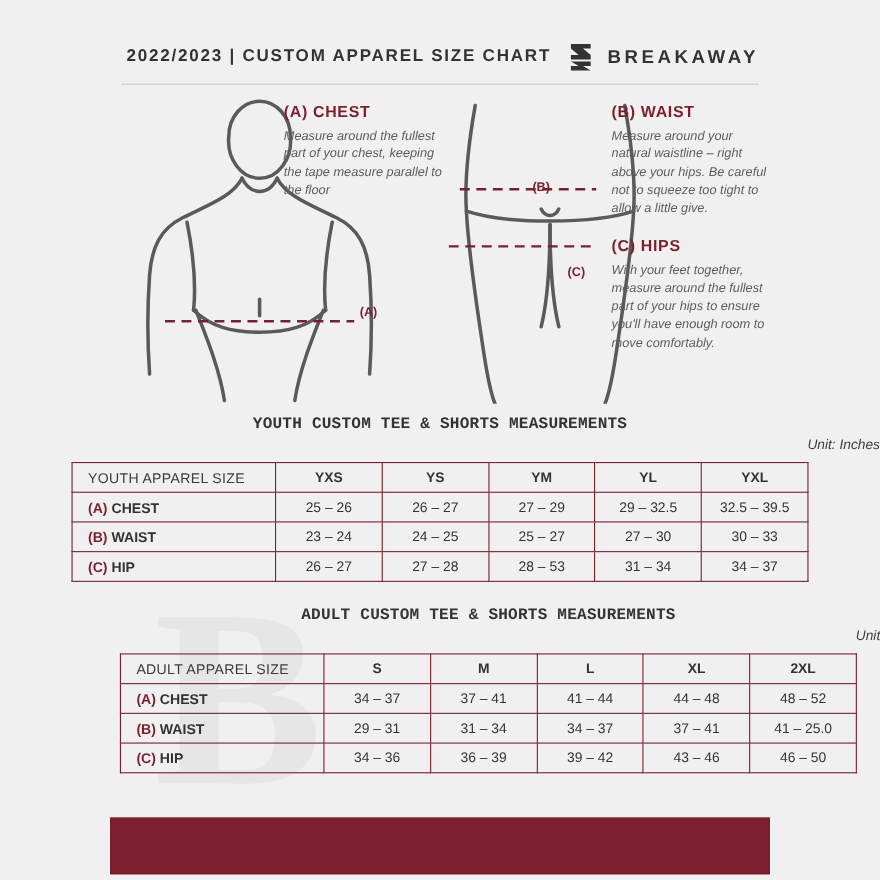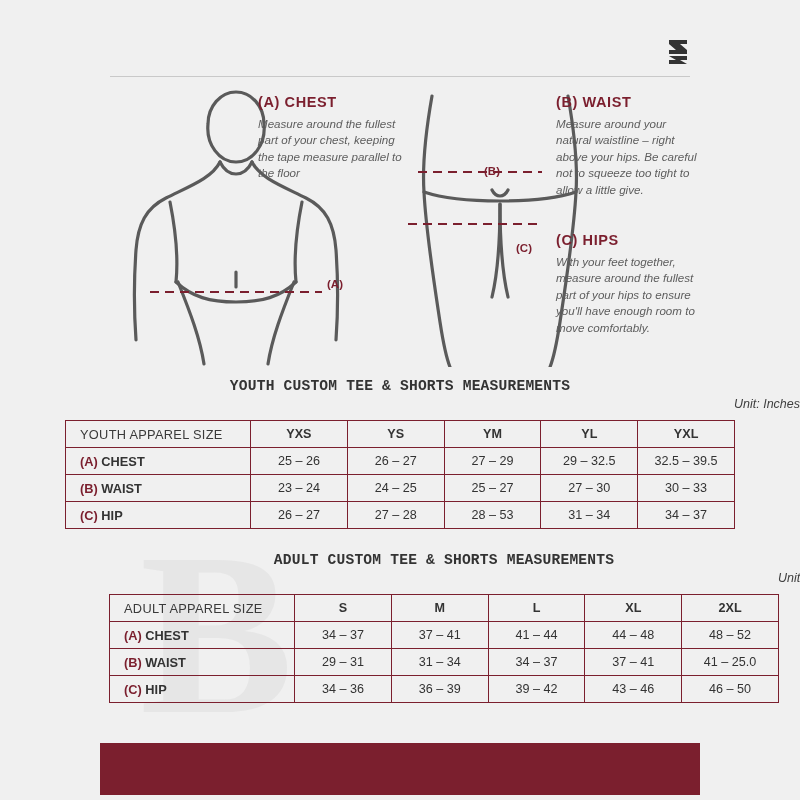--- a/index.html
+++ b/index.html
@@ -107,21 +107,21 @@
     margin-bottom: 6px;
   }
   .callout .body {
     font-size: 11.6px;
     font-style: italic;
     line-height: 1.42;
     color: #5d5d5d;
   }
   .chest-callout { left: 258px; top: 12px; width: 150px; }
   .waist-callout { left: 556px; top: 12px; width: 145px; }
-  .hips-callout  { left: 556px; top: 150px; width: 145px; }
+  .hips-callout  { left: 556px; top: 134px; width: 145px; }
 
   .lbl {
     position: absolute;
     font-size: 11.5px;
     font-weight: bold;
     color: #7b1f2e;
   }
   
   .section {
     position: absolute;
@@ -184,27 +184,29 @@
 </style>
 </head>
 <body>
 
 <div class="page">
   <div class="sheet">
 
     <div class="watermark">B</div>
 
     <div class="header">
+      <div class="header-title">2022/2023  |  CUSTOM APPAREL SIZE CHART</div>
       <div class="brand">
         <div class="brand-mark">
           <svg width="24" height="28" viewBox="0 0 24 28">
             <path d="M3 2 L21 2 L21 6 L14 6 L21 12 L21 16 L3 16 L3 12 L10 12 L3 6 Z" fill="#333333"></path>
             <path d="M3 18 L21 18 L21 22 L14 22 L21 26 L3 26 L3 22 L10 22 Z" fill="#333333"></path>
           </svg>
         </div>
+        <div class="brand-name">BREAKAWAY</div>
       </div>
     </div>
     <div class="hr"></div>
 
     <div class="diagram">
 
       <svg width="240" height="285" viewBox="0 0 240 285" style="position:absolute;left:120px;top:0;">
         <g fill="none" stroke="#5a5a5a" stroke-width="3.2" stroke-linecap="round" stroke-linejoin="round">
           <path d="M88 42 a28 32 0 0 1 56 0 a28 34 0 0 1 -28 38 a28 34 0 0 1 -28 -38 Z"></path>
           <path d="M100 80 C 92 96, 70 104, 46 116 C 26 126, 18 142, 16 168 C 14 196, 14 230, 16 258"></path>

